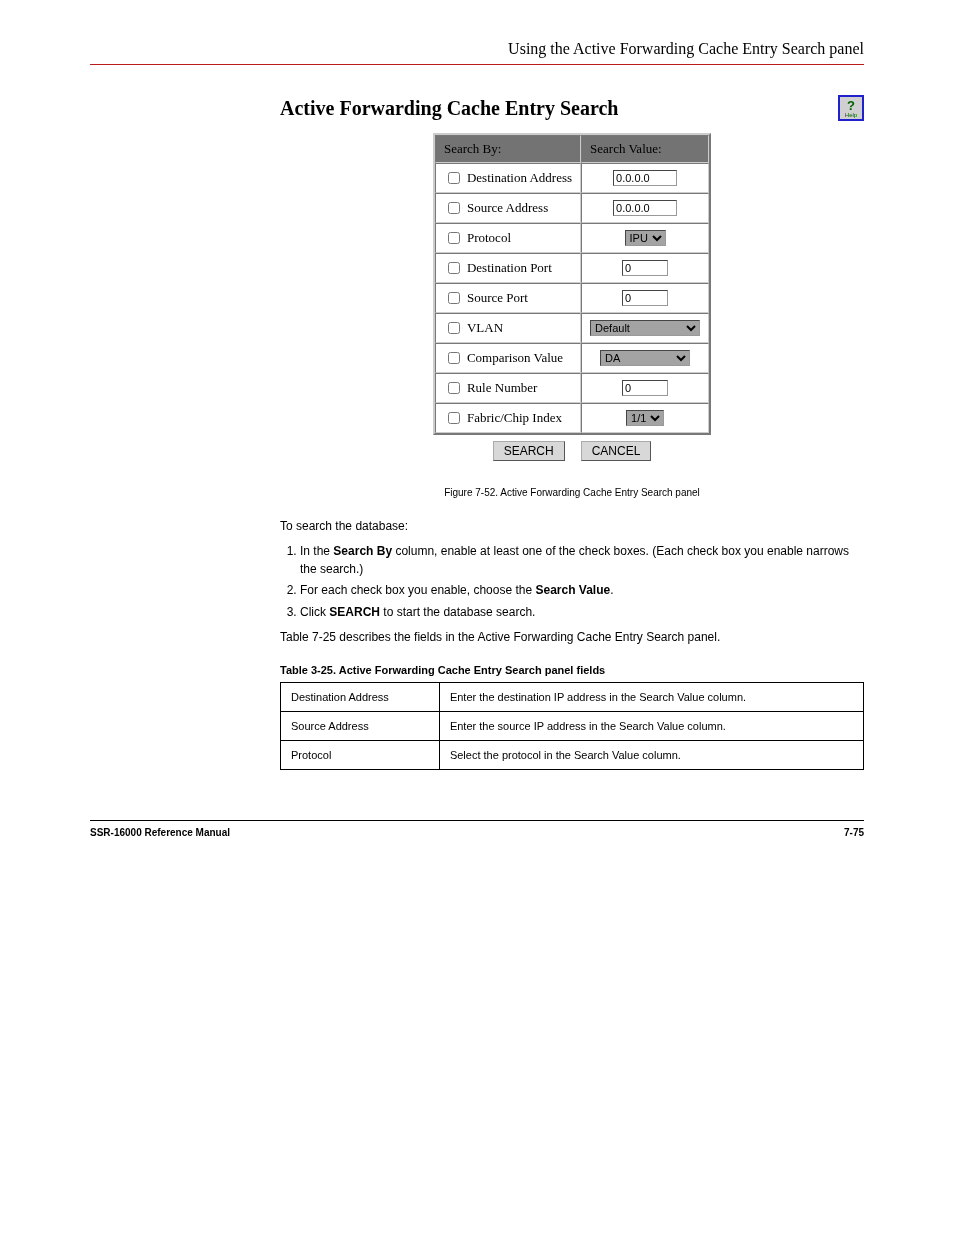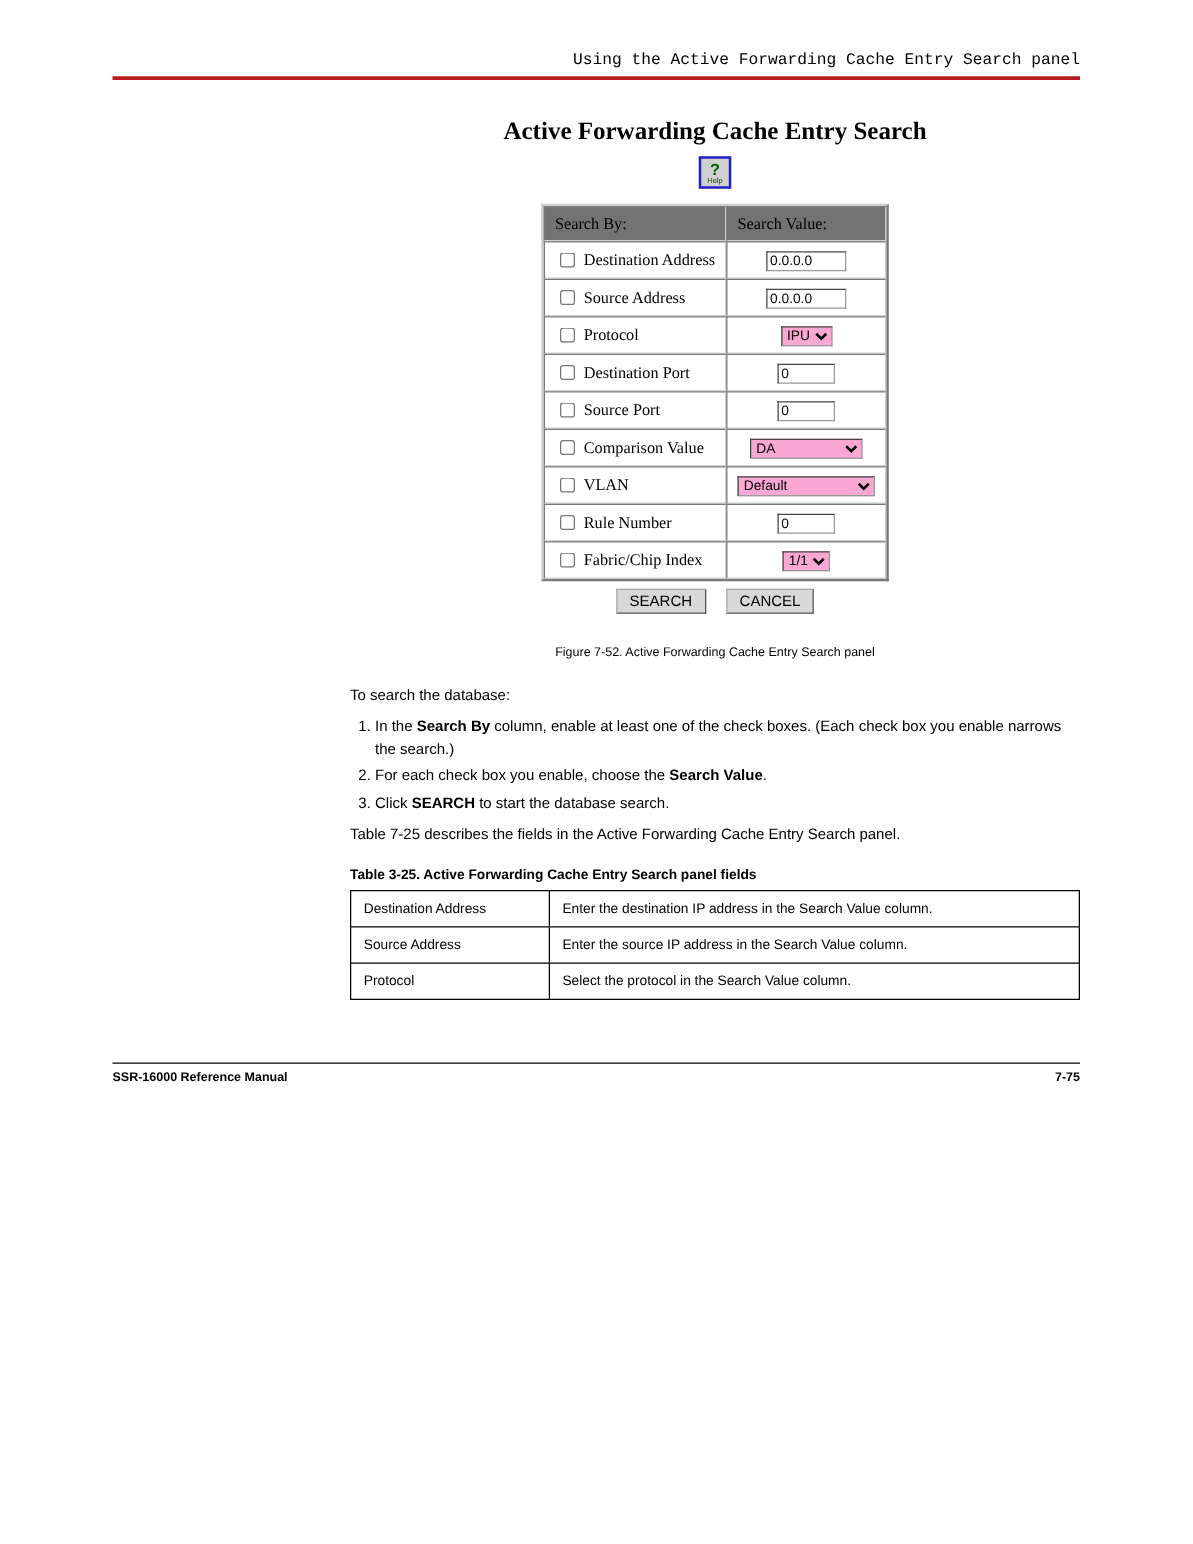--- a/index.html
+++ b/index.html
@@ -8,35 +8,34 @@
     margin: 0;
     padding: 0;
     background: #fff;
     color: #000;
     width: 954px;
   }
   .page {
     padding: 40px 90px 30px 90px;
   }
   .top-header {
-    font-family: Liberation Mono, monospace;
-    font-size: 13px;
+    font-family: Liberation Serif, serif;
+    font-size: 16px;
     text-align: right;
-    border-bottom: 3px solid #b91c1c;
+    border-bottom: 1px solid #b91c1c;
     padding-bottom: 6px;
     margin-bottom: 30px;
   }
   .title-row {
     display: flex;
     align-items: center;
-    justify-content: center;
+    justify-content: space-between;
     gap: 8px;
     margin: 30px 0 12px 0;
     padding-left: 190px;
-    flex-direction: column;
   }
   .panel-title {
     font-size: 20px;
     font-weight: bold;
     font-family: "Times New Roman", serif;
   }
   .help-icon {
     width: 26px;
     height: 26px;
     border: 2px solid #2020cc;
@@ -87,21 +86,21 @@
     font-family: Arial, sans-serif;
     font-size: 11px;
     padding: 1px 2px;
     border: 1px inset #999;
   }
   .val-cell input.narrow { width: 46px; }
   .val-cell select {
     font-family: Arial, sans-serif;
     font-size: 11px;
     border: 1px inset #999;
-    background: #f9a8d4;
+    background: #a3a3a3;
   }
   .val-cell { text-align: center !important; }
   .btn-row {
     display: flex;
     justify-content: center;
     gap: 16px;
     margin-top: 6px;
     padding-left: 190px;
   }
   .btn {
@@ -223,33 +222,33 @@
                 <input type="checkbox" style="">
                 <span>Source Port</span>
               </label>
             </td>
         <td class="val-cell"><input type="text" class="narrow" value="0" style=""></td>
       </tr>
       <tr>
         <td>
               <label class="cb-label">
                 <input type="checkbox" style="">
+                <span>VLAN</span>
+              </label>
+            </td>
+        <td class="val-cell"><select style="width:110px"><option>Default</option></select></td>
+      </tr>
+      <tr>
+        <td>
+              <label class="cb-label">
+                <input type="checkbox" style="">
                 <span>Comparison Value</span>
               </label>
             </td>
         <td class="val-cell"><select style="width:90px"><option>DA</option></select></td>
-      </tr>
-      <tr>
-        <td>
-              <label class="cb-label">
-                <input type="checkbox" style="">
-                <span>VLAN</span>
-              </label>
-            </td>
-        <td class="val-cell"><select style="width:110px"><option>Default</option></select></td>
       </tr>
       <tr>
         <td>
               <label class="cb-label">
                 <input type="checkbox" style="">
                 <span>Rule Number</span>
               </label>
             </td>
         <td class="val-cell"><input type="text" class="narrow" value="0" style=""></td>
       </tr>

